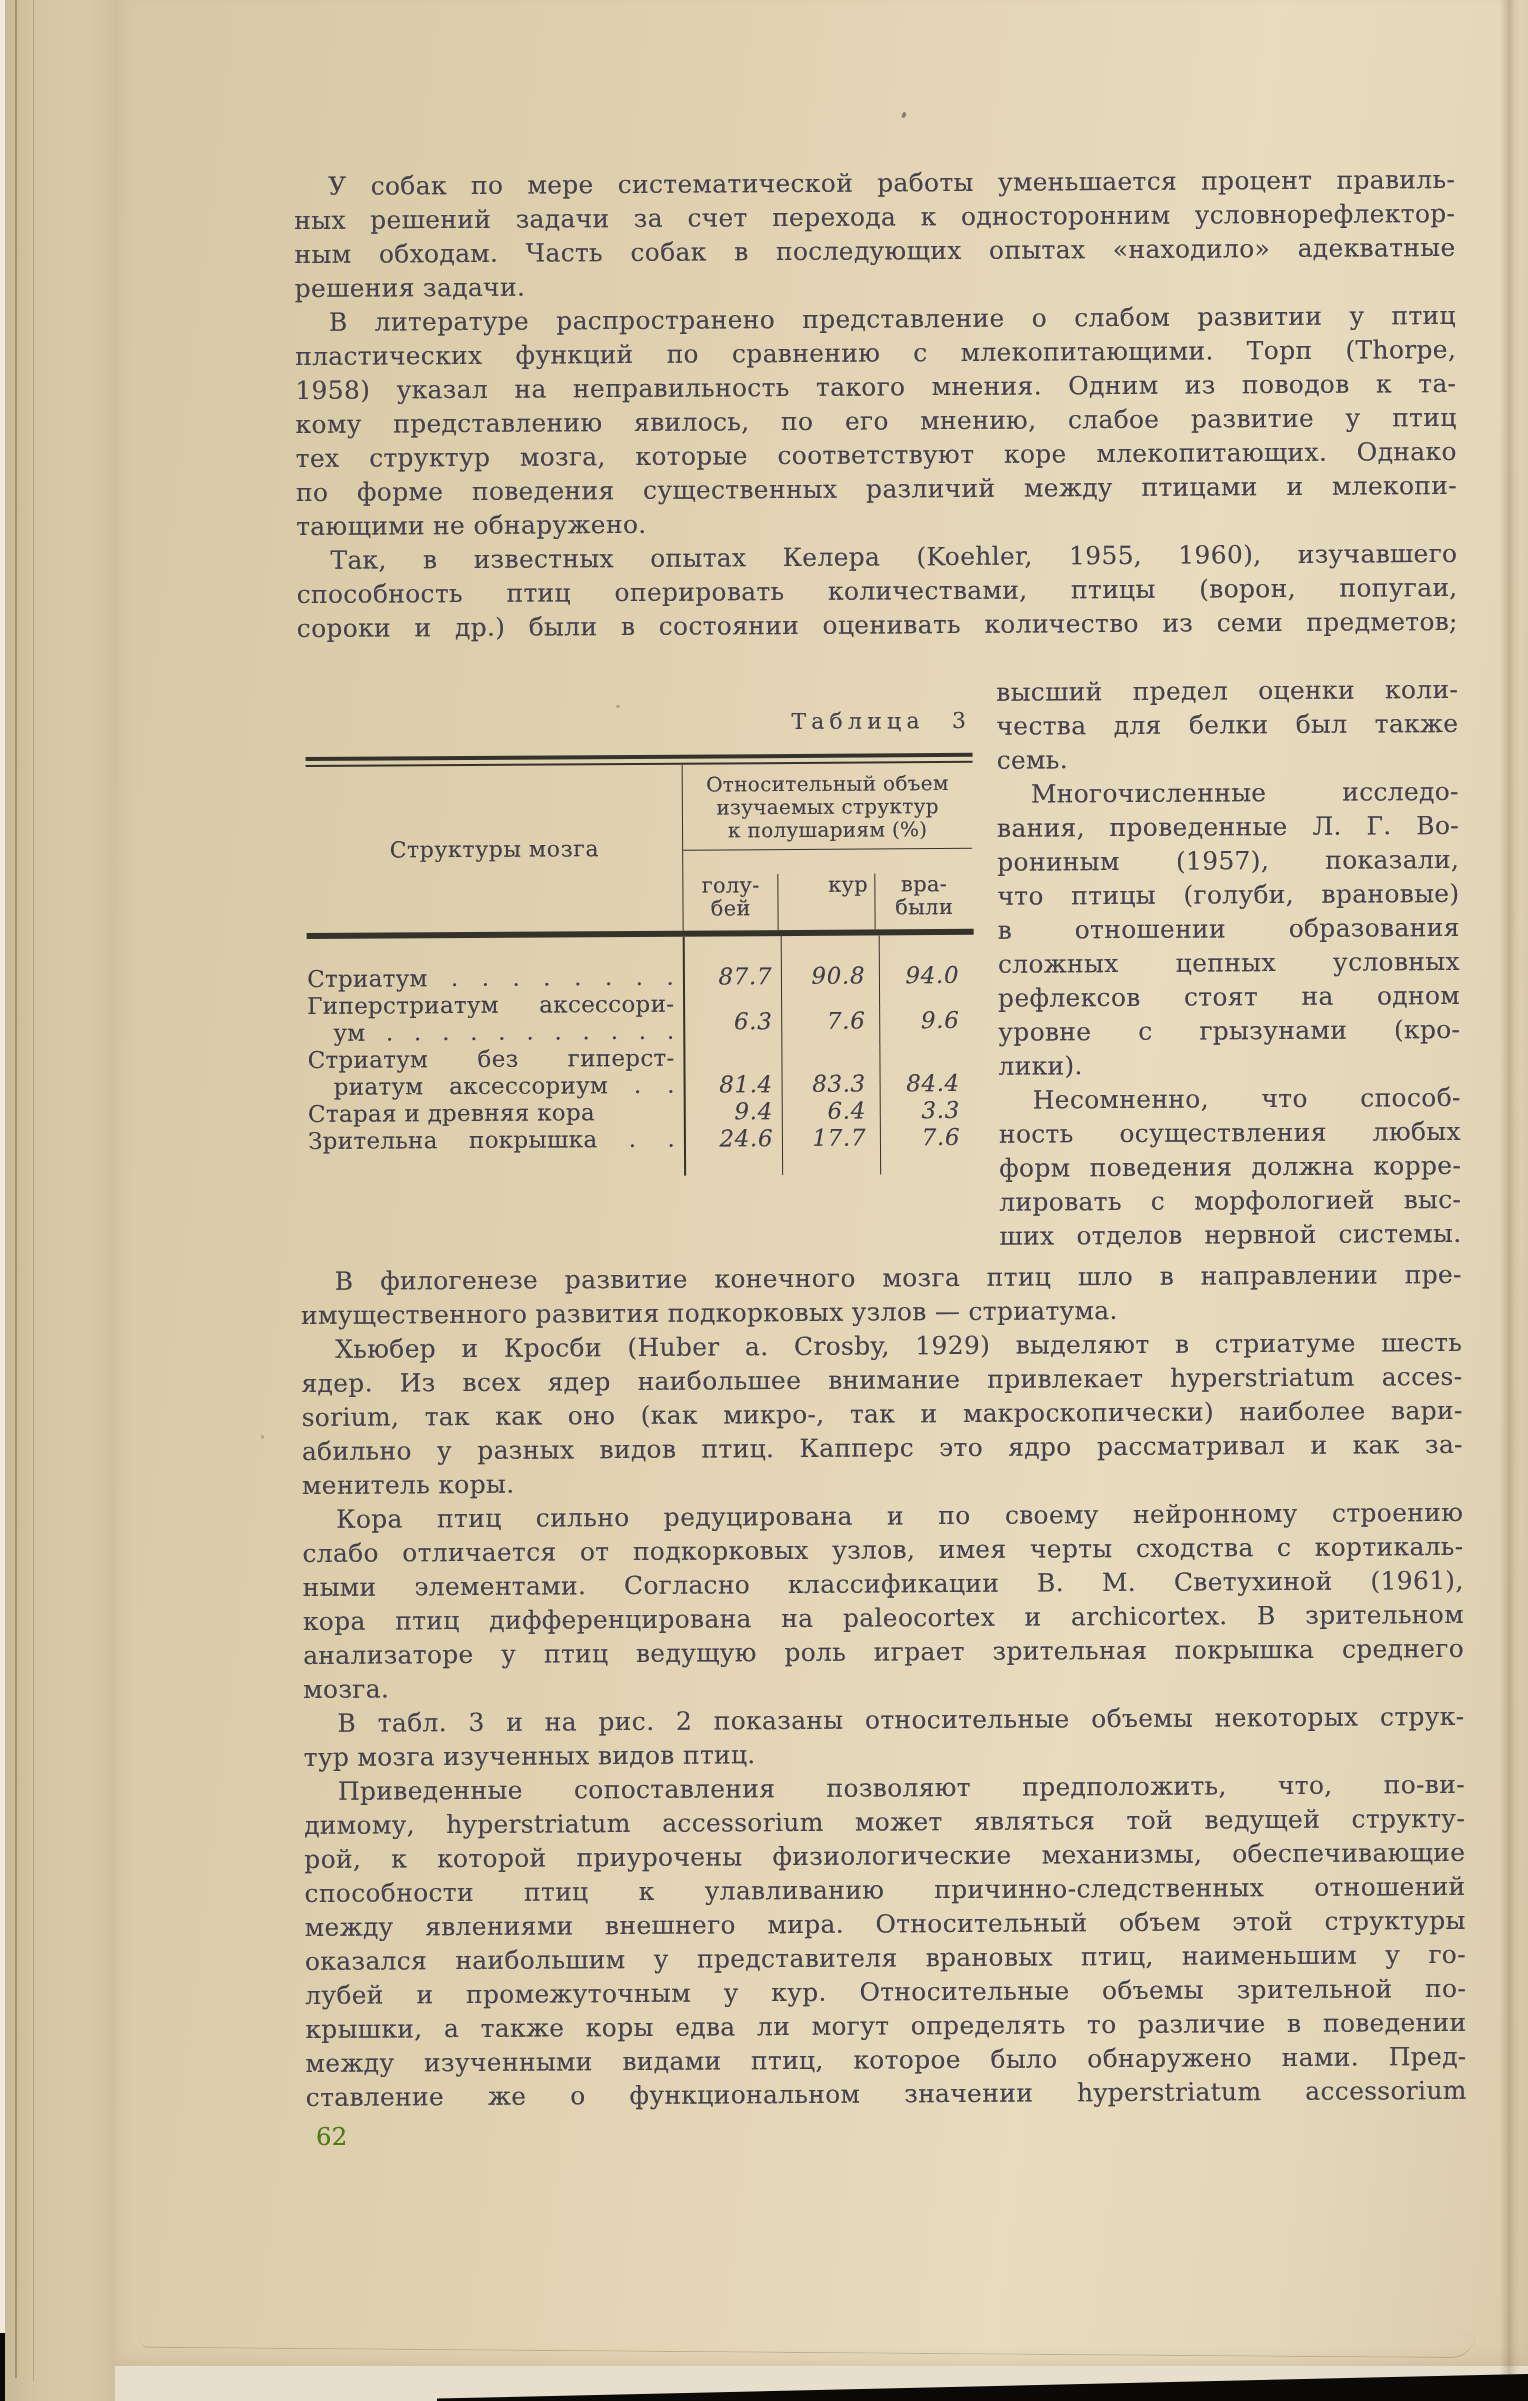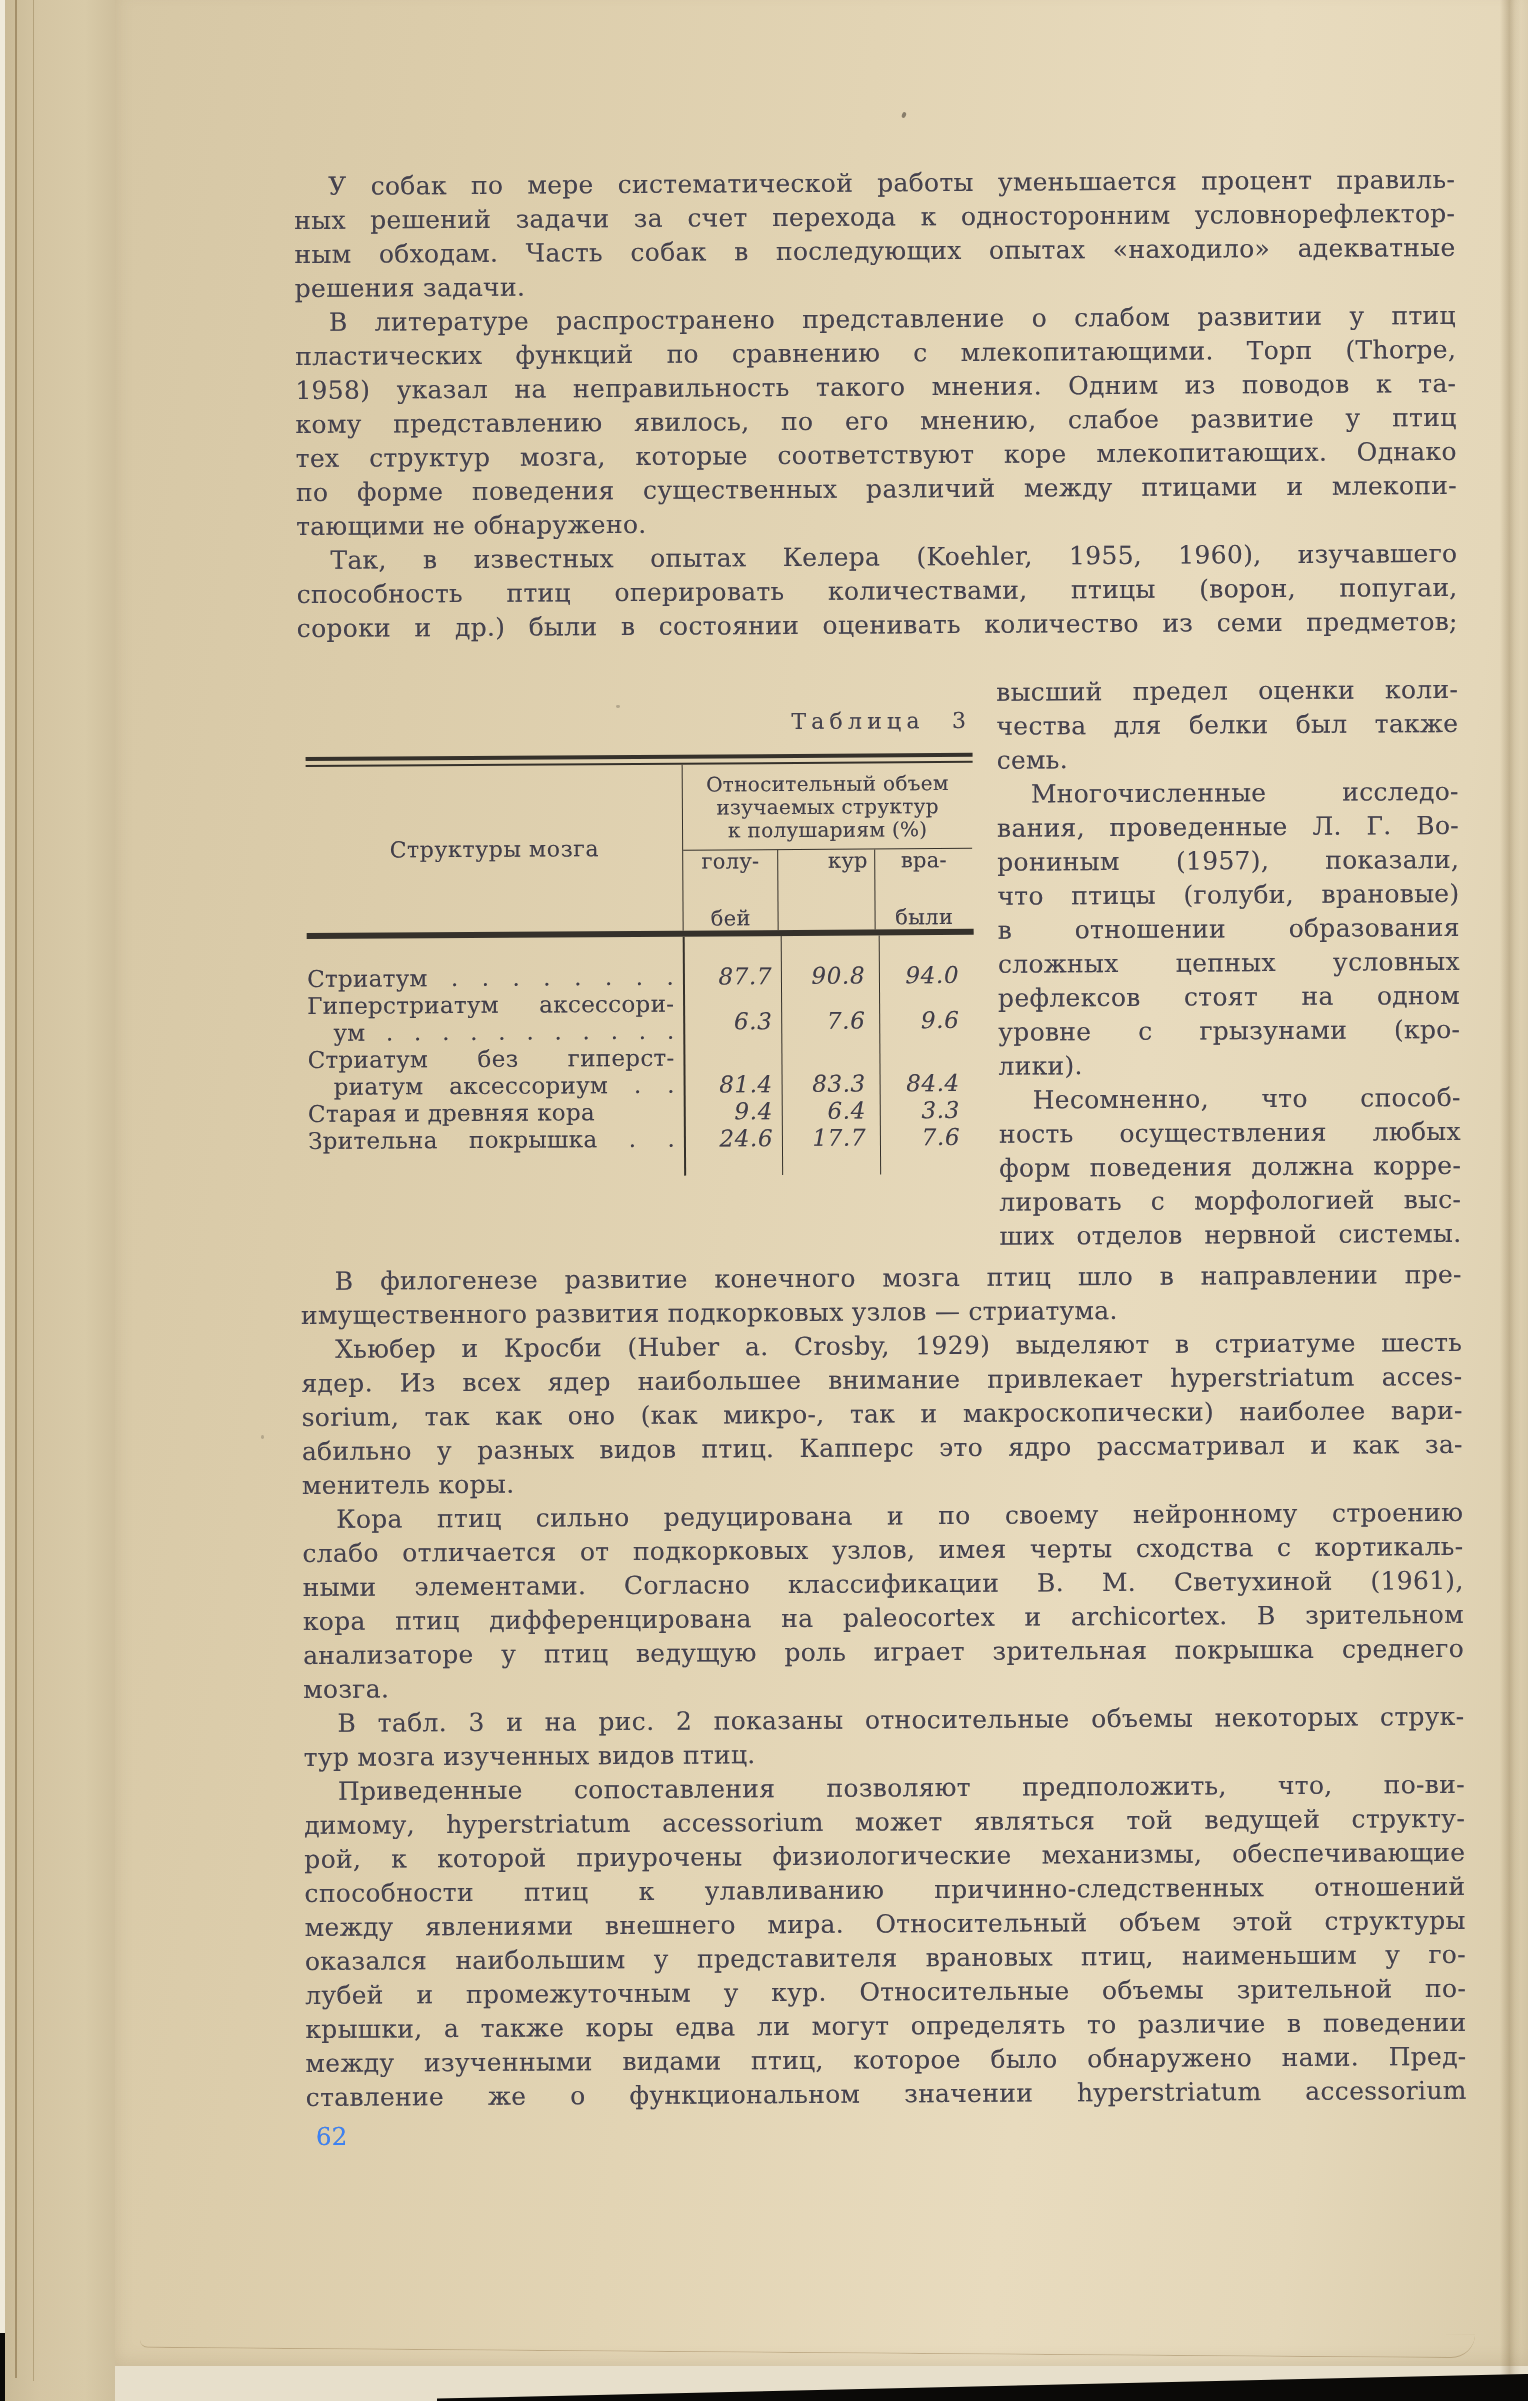--- a/index.html
+++ b/index.html
@@ -46,39 +46,39 @@
 
   
   .tcaption{margin:30px 2.3px 17.5px 0;text-align:right;font-size:22px;letter-spacing:5.2px;word-spacing:15px;height:29px;line-height:29px;}
   .btable{width:667px;margin-left:8.2px;color:#413e49;}
   .rule-top{height:4.7px;border-top:4.1px solid #35312b;border-bottom:2.3px solid #35312b;}
   .thead{display:flex;}
   .tstub{width:376px;display:flex;align-items:center;justify-content:center;font-size:22px;letter-spacing:0.6px;}
   .tgroup{width:290px;border-left:1.7px solid #35312b;box-sizing:border-box;}
   .tgtitle{font-size:20px;line-height:23px;text-align:center;padding:9.3px 4.7px 7px;border-bottom:1.7px solid #35312b;letter-spacing:0.3px;}
   .tsubs{display:flex;height:80px;font-size:21px;text-align:center;}
-  .tsub{display:flex;flex-direction:column;justify-content:space-between;line-height:23px;box-sizing:border-box;}
+  .tsub{display:flex;flex-direction:column;justify-content:flex-start;line-height:23px;box-sizing:border-box;margin-top:24px;}
   .s1{width:95px;border-right:1.2px solid #35312b;}
   .s2{width:97px;border-right:1.2px solid #35312b;padding-left:43px;}
   .s3{flex:1;}
   .rule-mid{height:5.8px;background:#35312b;}
   .tbody{position:relative;padding:27px 0 23px 0;}
   .vr{position:absolute;top:0;bottom:0;background:#35312b;}
   .vrA{left:376px;width:1.7px;}
   .vrB{left:474px;width:1.2px;}
   .vrC{left:572px;width:1.2px;}
   .trow{position:relative;}
   .tlab{width:367px;font-size:23px;line-height:27px;text-align:justify;text-align-last:justify;}
   .tlab.nj{text-align-last:left;}
   .tlab.ind2{text-indent:26px;}
   .tnum{position:absolute;bottom:0;width:87px;text-align:right;font-size:23px;line-height:27px;letter-spacing:0.6px;font-style:italic;}
   .n1{right:202px;}.n2{right:109px;}.n3{right:15px;}
   .tnum.up{bottom:9.3px;}
 
-  .pagenum{position:absolute;left:316px;top:2122px;font-size:24.5px;color:#3b82f6;
+  .pagenum{position:absolute;left:316px;top:2122px;font-size:24.5px;color:#4d7c0f;
     text-shadow:0 0 0.6px rgba(69,66,78,.45);transform:rotate(-0.35deg);}
 </style>
 </head>
 <body>
 
 <div class="scan-white"></div>
 <div class="edge-stack"></div>
 <div class="edge-line1"></div>
 <div class="edge-line2"></div>
 <div class="page-sheet"></div>

